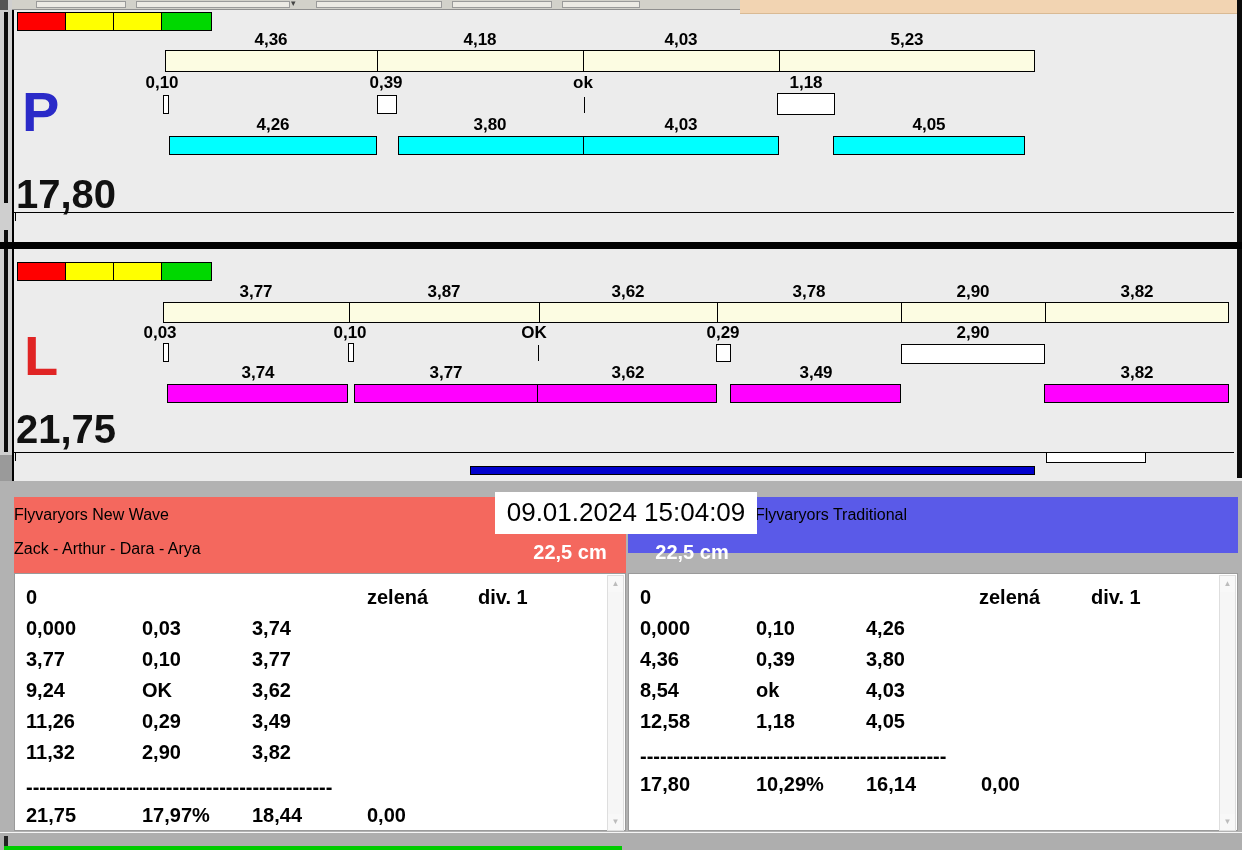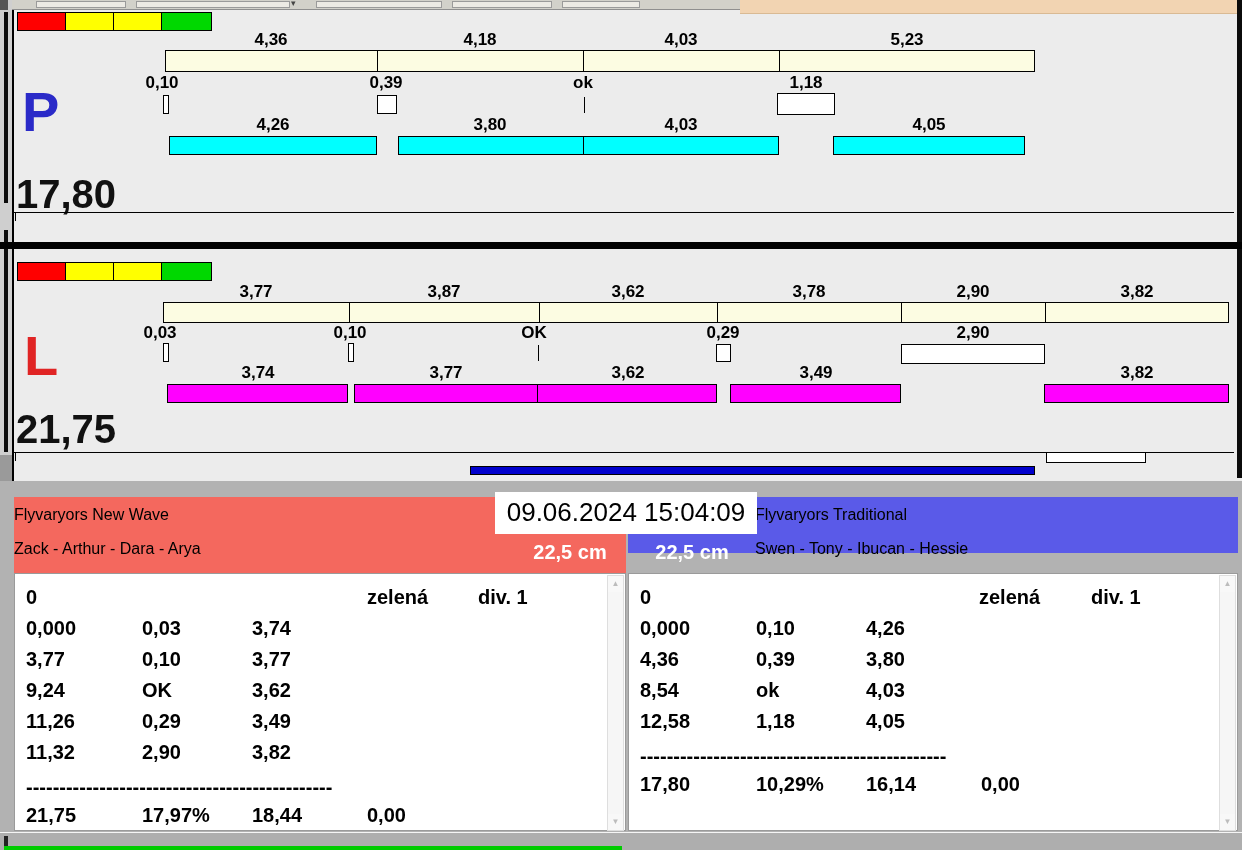--- a/index.html
+++ b/index.html
@@ -203,21 +203,20 @@
       <span style="left:352px;">0,00</span>
     </div>
     <div class="abs sbar" style="right:1px;top:1px;height:256px;">
       <div class="sbtn" style="top:0;">▲</div>
       <div class="sbtn" style="bottom:0;">▼</div>
     </div>
   </div>
 
   <div class="abs" style="left:628px;top:497px;width:610px;height:56px;background:#5a5ae8;">
     <div class="abs title" style="left:127px;top:9px;width:483px;">Flyvaryors Traditional</div>
-    <div class="abs team" style="left:127px;top:43px;width:483px;">Swen - Tony - Ibucan - Hessie</div>
     <div class="abs dist" style="left:8px;top:45px;width:112px;">22,5 cm</div>
   </div>
   <div class="abs pbody" style="left:628px;top:573px;width:610px;height:258px;">
     <div class="prow" style="top:13px;">
       <span style="left:11px;">0</span>
       <span style="left:350px;">zelená</span>
       <span style="left:462px;">div. 1</span>
     </div>
     <div class="prow" style="top:44px;">
       <span style="left:11px;">0,000</span>
@@ -247,20 +246,20 @@
       <span style="left:127px;">10,29%</span>
       <span style="left:237px;">16,14</span>
       <span style="left:352px;">0,00</span>
     </div>
     <div class="abs sbar" style="right:1px;top:1px;height:256px;">
       <div class="sbtn" style="top:0;">▲</div>
       <div class="sbtn" style="bottom:0;">▼</div>
     </div>
   </div>
 
-  <div class="abs datebox" style="left:495px;top:492px;width:262px;height:42px;">09.06.2024 15:04:09</div>
+  <div class="abs datebox" style="left:495px;top:492px;width:262px;height:42px;">09.01.2024 15:04:09</div>
 
   <div class="abs strip" style="left:0;top:832px;width:1242px;height:18px;">
     <div class="abs" style="left:4px;top:3px;width:4px;height:10px;background:#222;"></div>
     <div class="abs" style="left:4px;top:13px;width:618px;height:4px;background:#00cc00;"></div>
   </div>
 
 </div>
 
 </body></html>

